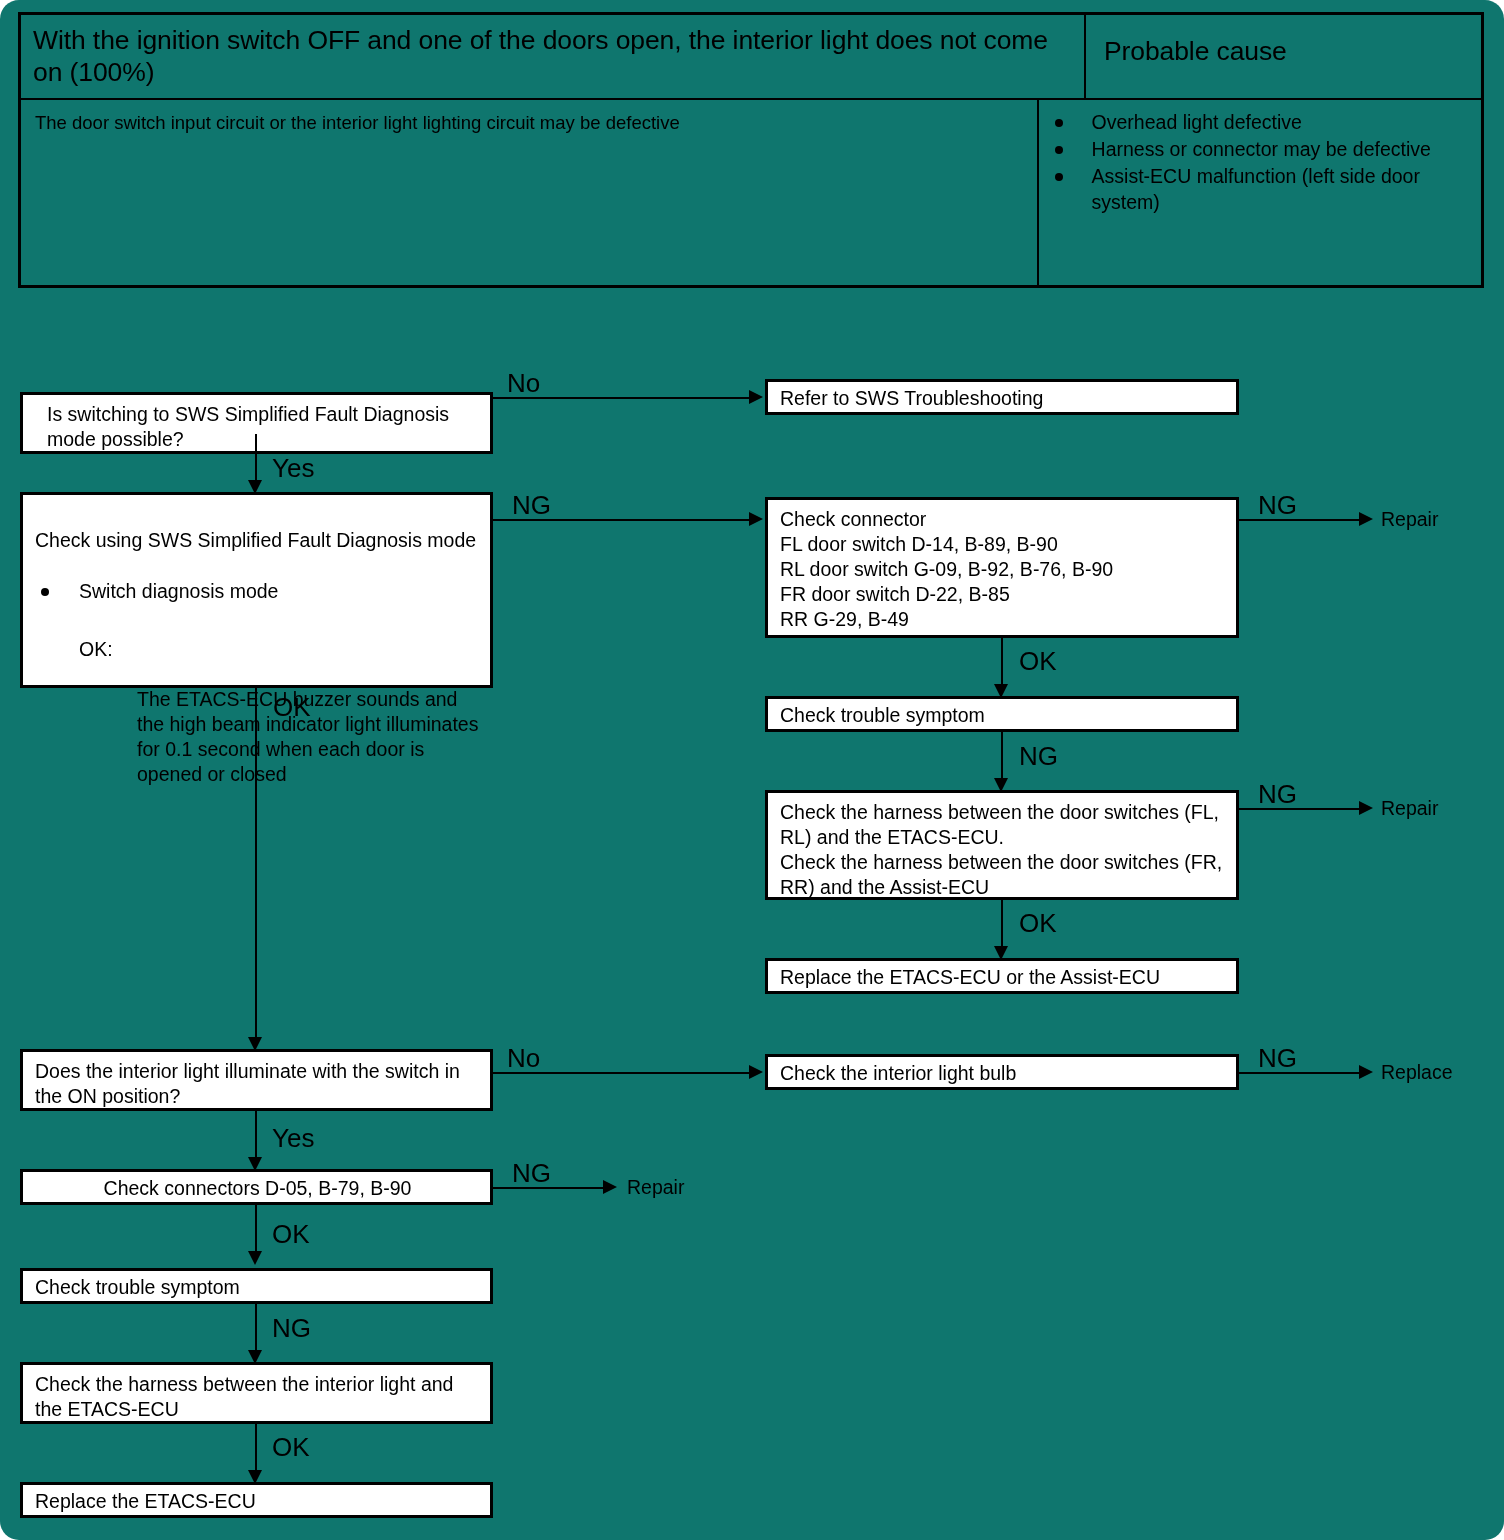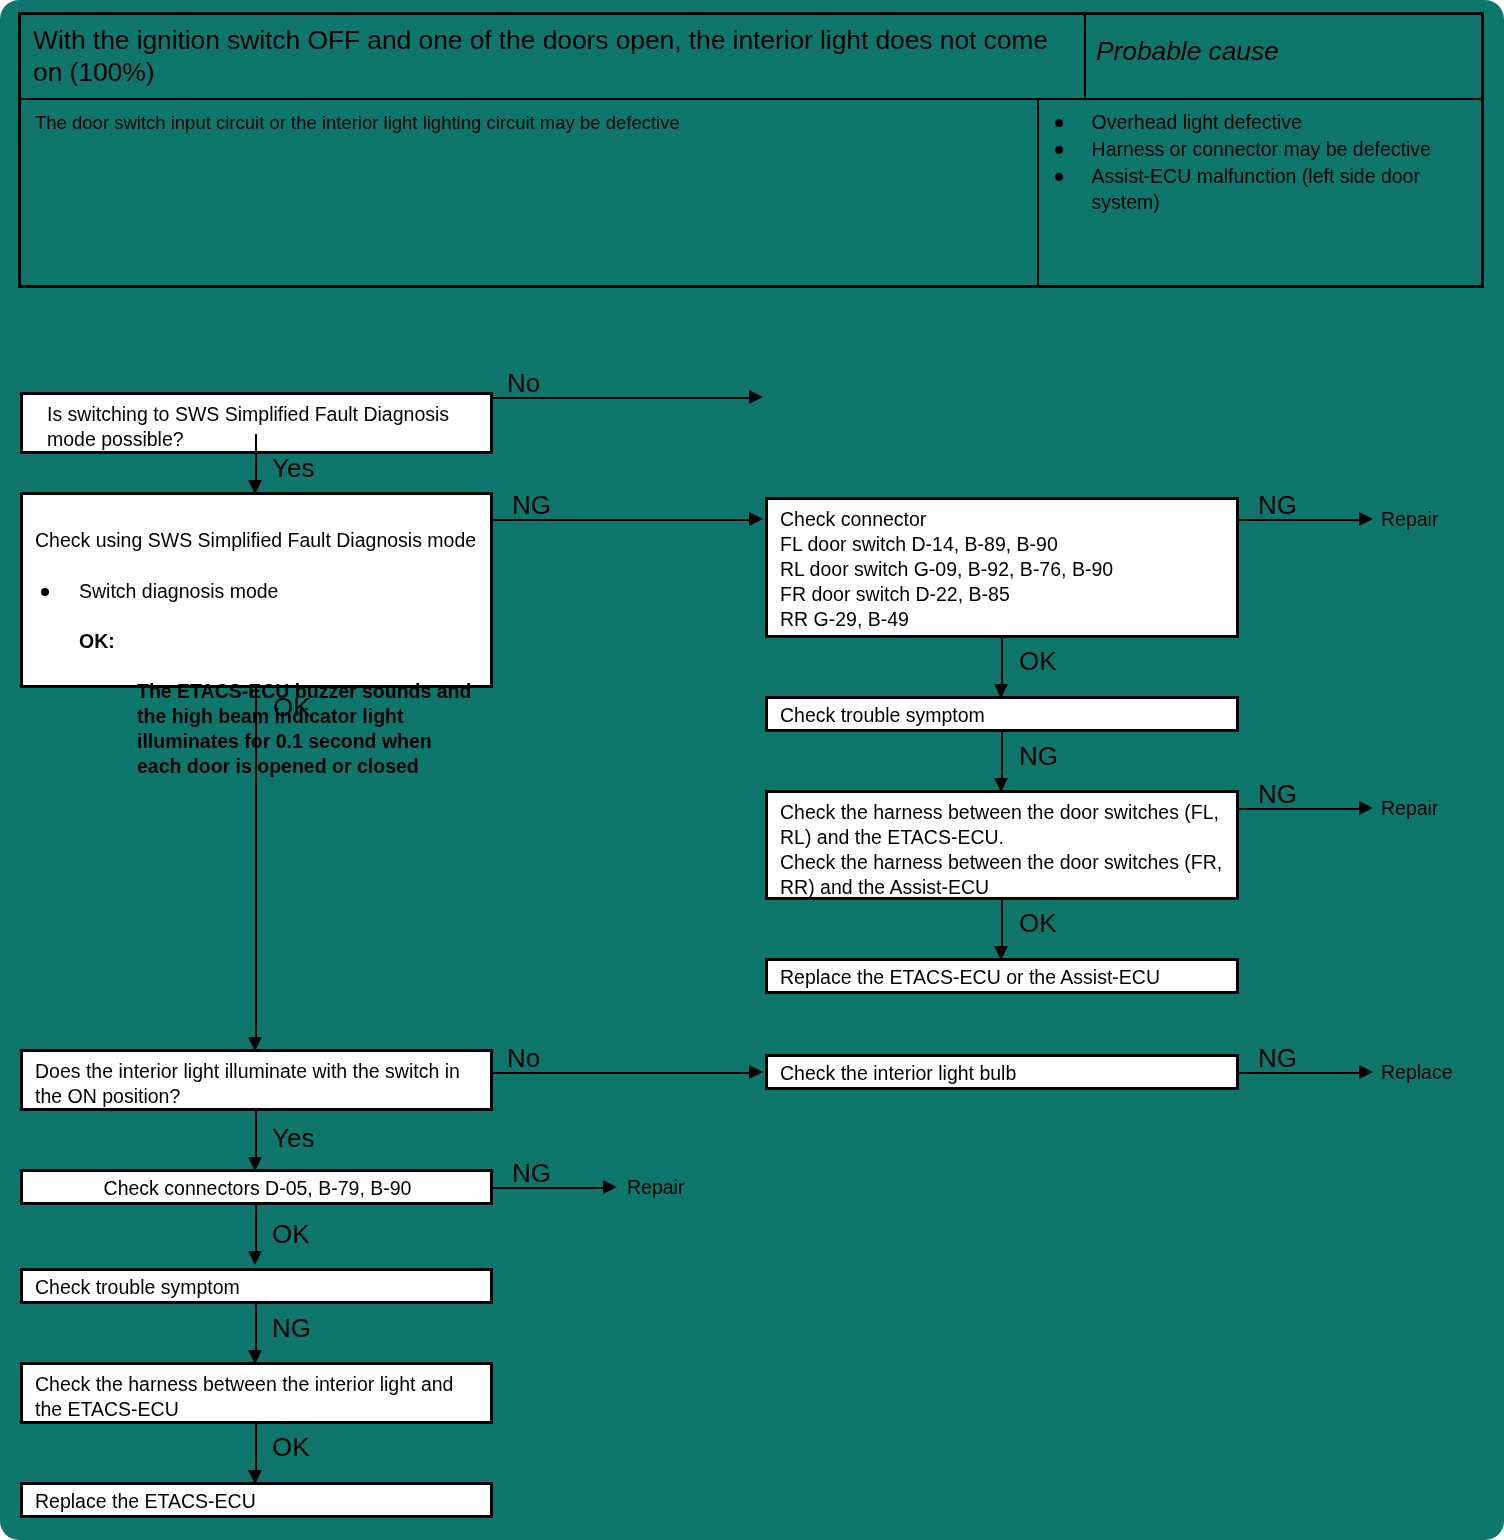--- a/index.html
+++ b/index.html
@@ -48,23 +48,22 @@
     flex: 1 1 auto;
     box-sizing: border-box;
   }
   .sym-head-text {
     font-size: 26.5px;
     line-height: 1.22;
     padding: 9px 12px 0 12px;
     letter-spacing: -0.1px;
   }
   .sym-head-text.cause {
-    padding-left: 10px;
+    padding-left: 18px;
     padding-top: 20px;
-    font-style: italic;
   }
   .sym-desc {
     font-size: 18.5px;
     padding: 11px 22px 0 14px;
     line-height: 1.25;
   }
   ul.cause-list {
     list-style: none;
     margin: 0;
     padding: 10px 8px 0 8px;
@@ -111,22 +110,21 @@
     left: 6px;
     top: 9px;
     width: 8px;
     height: 8px;
     background: #000;
     border-radius: 50%;
   }
   .node .ok-block {
     position: relative;
     padding-left: 44px;
-    margin-top: 0;
-    font-weight: bold;
+    margin-top: 8px;
   }
   .node .ok-block .ok-lbl {
     position: absolute;
     left: 44px;
     top: 0;
   }
   .node .ok-block .ok-body {
     display: block;
     padding-left: 58px;
   }
@@ -201,20 +199,21 @@
     </div>
   </div>
 
   <div class="fc">
 
     <div class="node" style="left:20px; top:392px; width:473px; height:62px;padding-left:24px;">Is switching to SWS Simplified Fault Diagnosis mode possible?</div>
 
     <div class="edge-label" style="left:507px; top:370px;">No</div>
     <div class="hline" style="left:493px; top:397px; width:256px;"></div>
     <div class="arrow-r" style="left:749px; top:390px;"></div>
+    <div class="node" style="left:765px; top:379px; width:474px; height:36px; padding-top:4px;">Refer to SWS Troubleshooting</div>
 
     <div class="vline" style="left:255px; top:434px; height:50px;"></div>
     <div class="arrow-d" style="left:248px; top:480px;"></div>
     <div class="edge-label" style="left:272px; top:455px;">Yes</div>
 
     <div class="node" style="left:20px; top:492px; width:473px; height:196px; padding:8px 10px 5px 12px;">
       <div class="justify" style="text-align:justify; text-align-last:left;">Check using SWS Simplified Fault Diagnosis mode</div>
       <div class="sub-bullet">Switch diagnosis mode</div>
       <div class="ok-block">
         <span class="ok-lbl">OK:</span>

